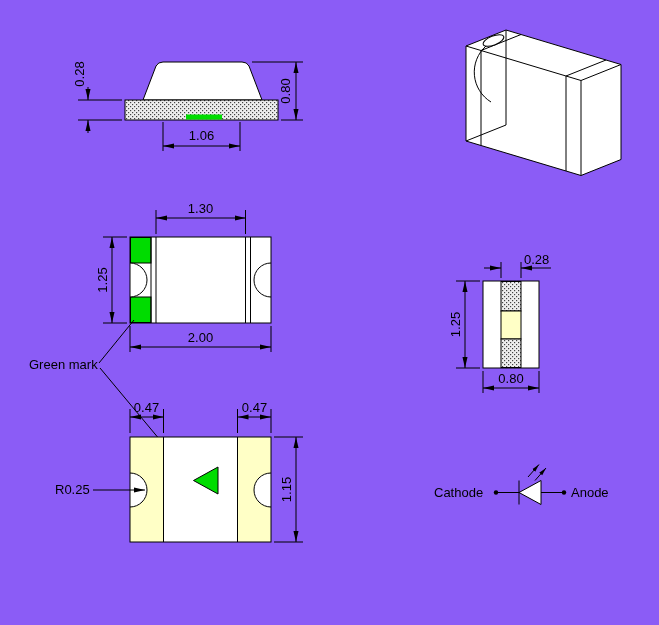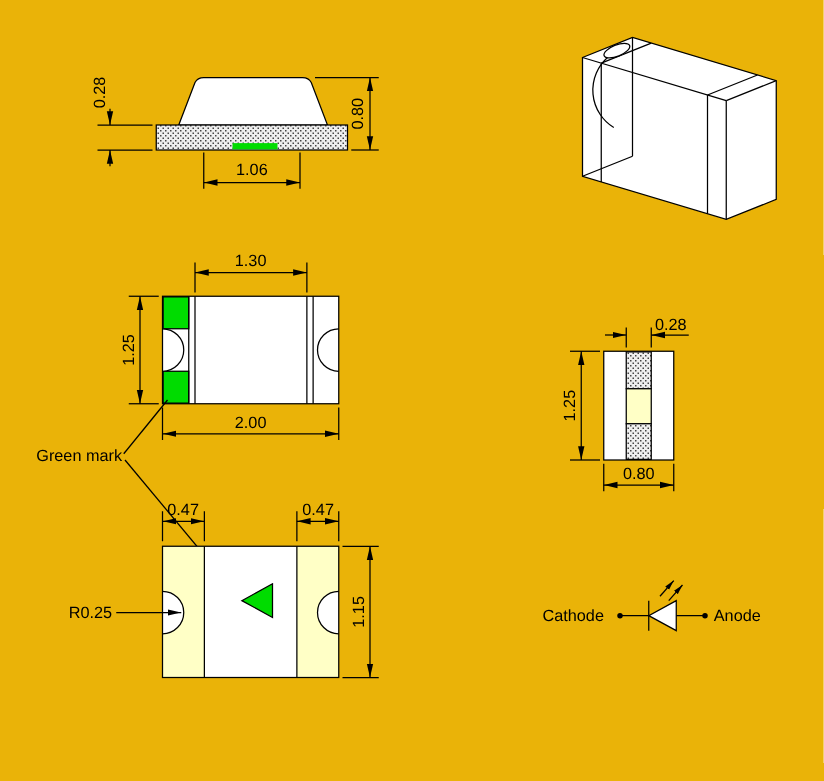--- a/index.html
+++ b/index.html
@@ -1,16 +1,16 @@
 <!DOCTYPE html>
 <html><head>
 <meta charset="utf-8">
 <style>
   html,body{margin:0;padding:0;background:#ffffff;}
-  .sheet{position:relative;width:659px;height:625px;background:#eab308;overflow:hidden;}
+  .sheet{position:relative;width:659px;height:625px;background:#8b5cf6;overflow:hidden;}
   svg{display:block;}
   text{font-family:"Liberation Sans",sans-serif;font-size:13px;fill:#000000;}
 </style>
 </head>
 <body>
 
 <div class="sheet">
 <svg width="659" height="625" viewBox="0 0 659 625" xmlns="http://www.w3.org/2000/svg">
   <defs>
     <marker id="arr" viewBox="0 0 10 6" refX="10" refY="3" markerWidth="11" markerHeight="6.6" orient="auto-start-reverse" markerUnits="userSpaceOnUse">

